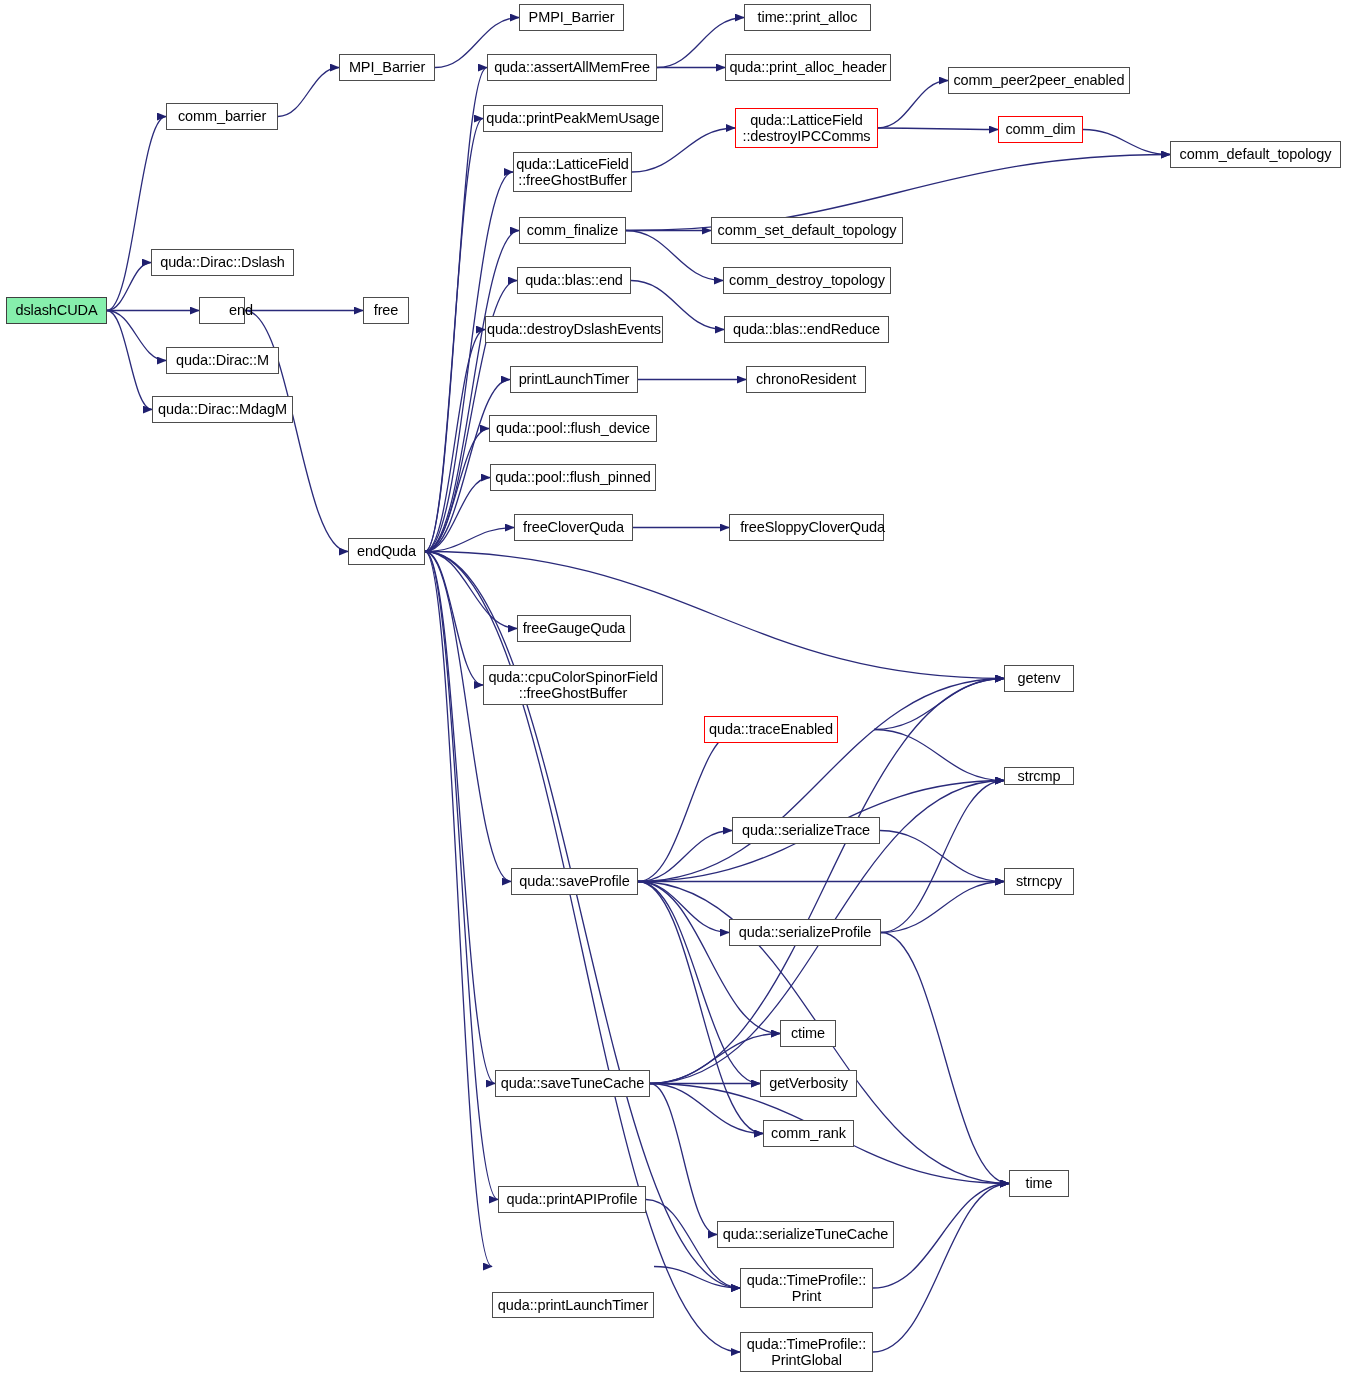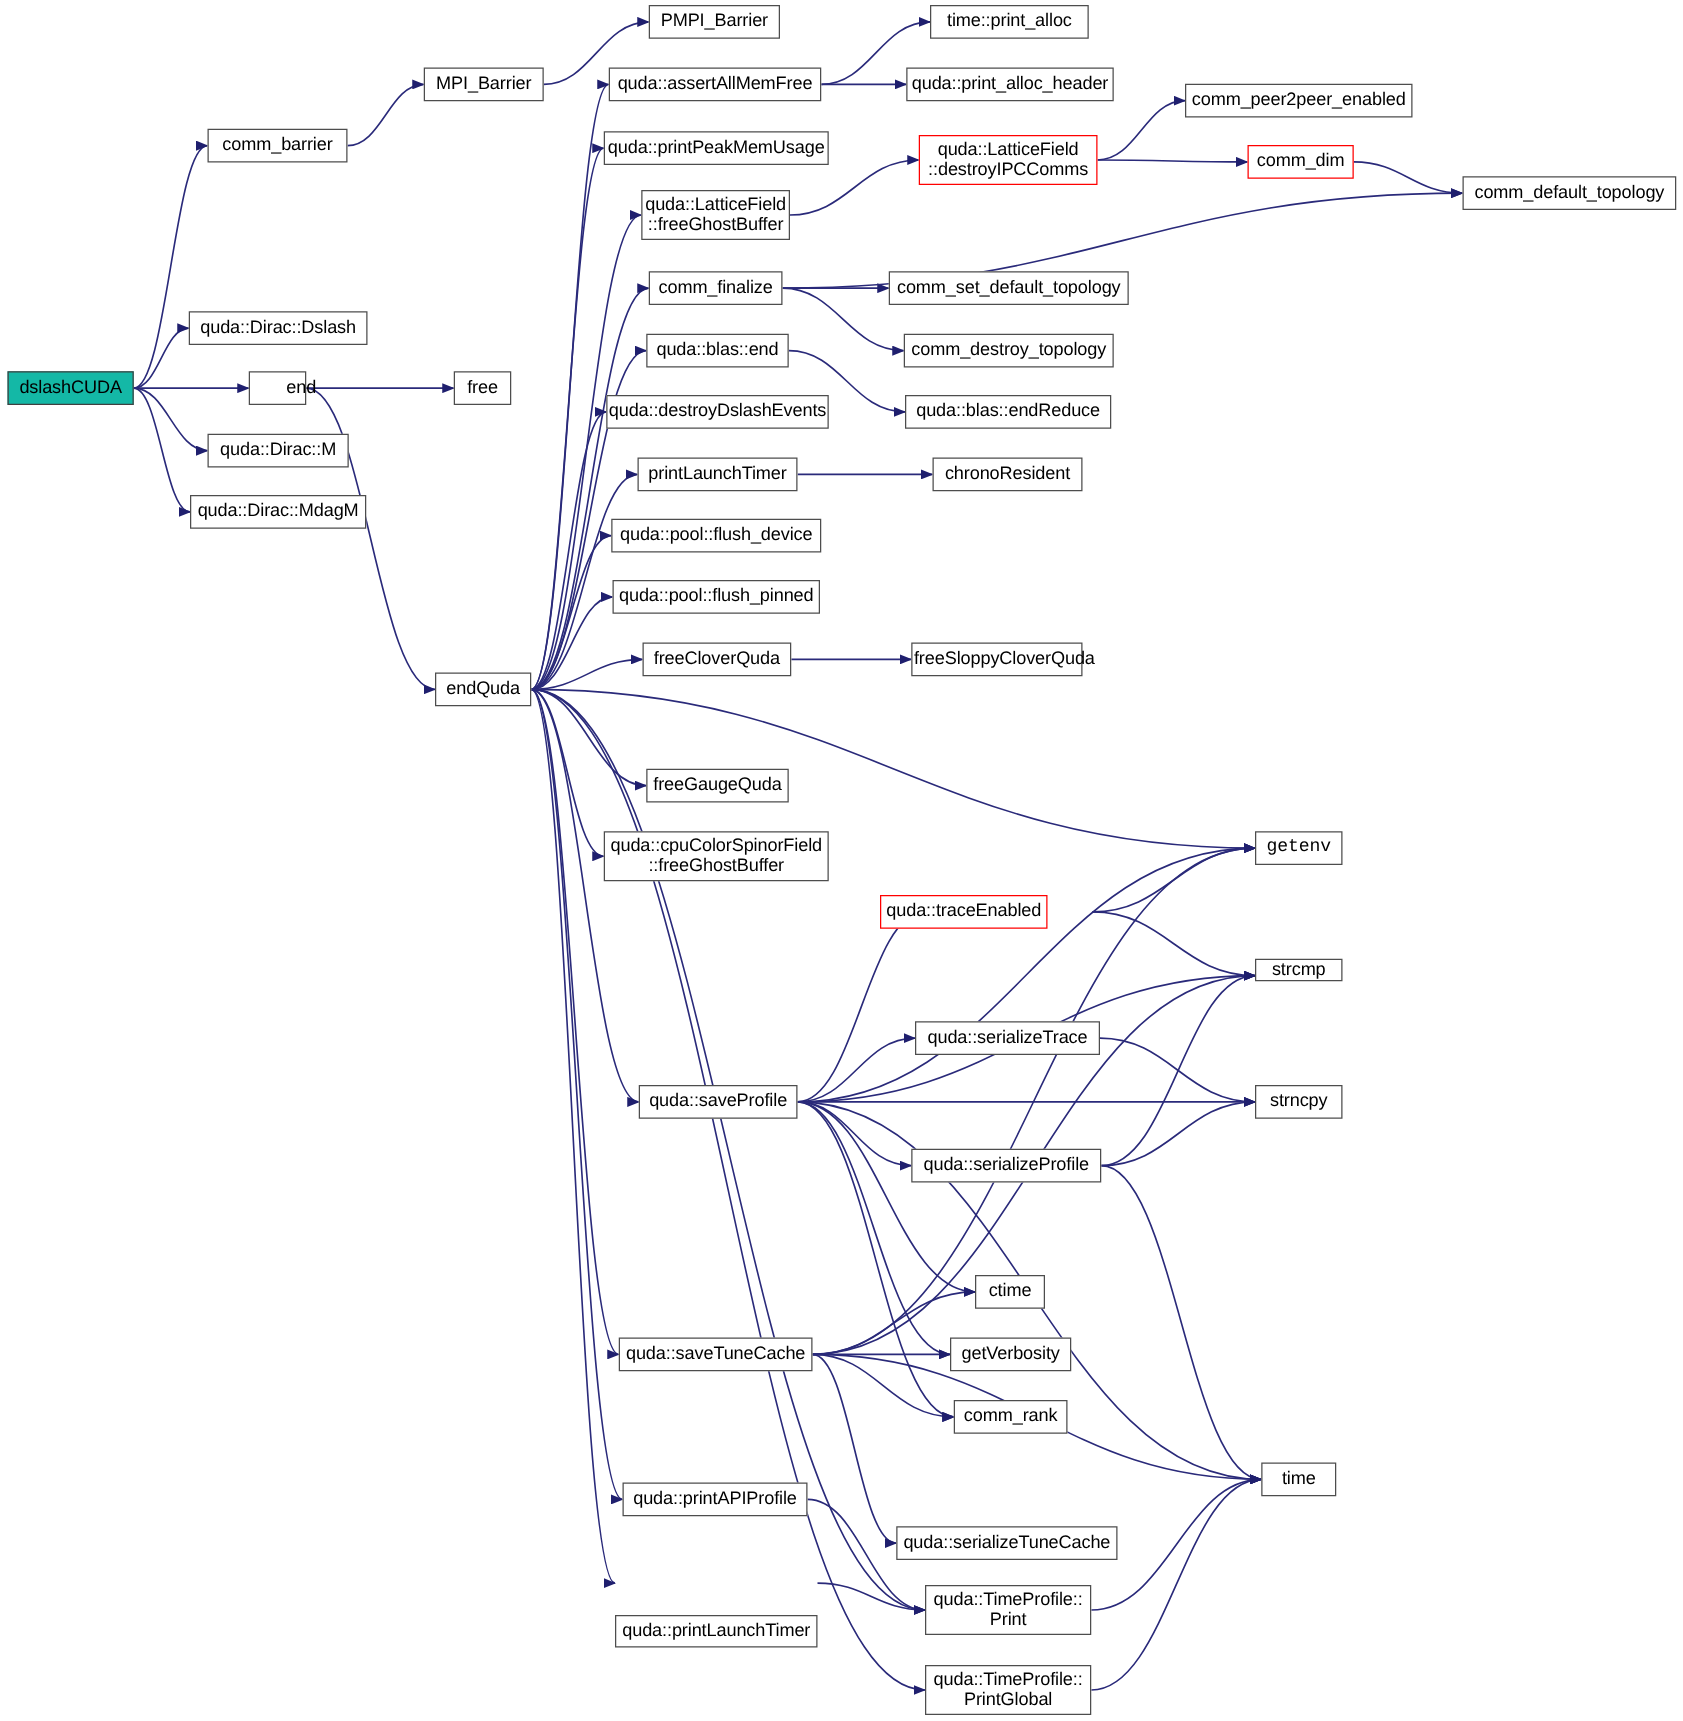--- a/index.html
+++ b/index.html
@@ -21,21 +21,21 @@
     line-height:15px;
     display:flex;
     align-items:center;
     justify-content:center;
     text-align:center;
     white-space:pre;
     letter-spacing:-0.1px;
     z-index:5;
   }
   .node.red{border:1.5px solid #ff0000;}
-  .node.hl{background:#14b8a6;border:1px solid #404040;}
+  .node.hl{background:#86efac;border:1px solid #404040;}
   .node.two{line-height:16px;}
 </style>
 </head>
 <body>
 
 <div id="canvas">
   <svg id="edges">
     <defs>
       <marker id="arrow" markerWidth="10" markerHeight="8" refX="9.2" refY="4" orient="auto" markerUnits="userSpaceOnUse">
         <path d="M0,0 L10,4 L0,8 z" fill="#1f1f6e"></path>
@@ -137,25 +137,25 @@
       <div class="node" style="left: 711px; top: 217px; width: 192px; height: 27px;">comm_set_default_topology</div>
       <div class="node" style="left: 517px; top: 267px; width: 114px; height: 27px;">quda::blas::end</div>
       <div class="node" style="left: 723px; top: 267px; width: 168px; height: 27px;">comm_destroy_topology</div>
       <div class="node" style="left: 485px; top: 316px; width: 178px; height: 27px;">quda::destroyDslashEvents</div>
       <div class="node" style="left: 724px; top: 316px; width: 165px; height: 27px;">quda::blas::endReduce</div>
       <div class="node" style="left: 510px; top: 366px; width: 128px; height: 27px;">printLaunchTimer</div>
       <div class="node" style="left: 746px; top: 366px; width: 120px; height: 27px;">chronoResident</div>
       <div class="node" style="left: 489px; top: 415px; width: 168px; height: 27px;">quda::pool::flush_device</div>
       <div class="node" style="left: 490px; top: 464px; width: 166px; height: 27px;">quda::pool::flush_pinned</div>
       <div class="node" style="left: 514px; top: 514px; width: 119px; height: 27px;">freeCloverQuda</div>
-      <div class="node" style="left: 729px; top: 514px; width: 137px; height: 27px; padding-left: 12px;">freeSloppyCloverQuda</div>
+      <div class="node" style="left: 729px; top: 514px; width: 155px; height: 27px; padding-left: 12px;">freeSloppyCloverQuda</div>
       <div class="node" style="left: 517px; top: 615px; width: 114px; height: 27px;">freeGaugeQuda</div>
       <div class="node two" style="left: 483px; top: 665px; width: 180px; height: 40px;">quda::cpuColorSpinorField
 ::freeGhostBuffer</div>
-      <div class="node" style="left: 1004px; top: 665px; width: 70px; height: 27px; font-family: Liberation Mono, monospace;">getenv</div>
+      <div class="node" style="left: 1004px; top: 665px; width: 70px; height: 27px;">getenv</div>
       <div class="node red" style="left: 704px; top: 716px; width: 134px; height: 27px;">quda::traceEnabled</div>
       <div class="node" style="left: 1004px; top: 767px; width: 70px; height: 18px;">strcmp</div>
       <div class="node" style="left: 732px; top: 817px; width: 148px; height: 27px;">quda::serializeTrace</div>
       <div class="node" style="left: 511px; top: 868px; width: 127px; height: 27px;">quda::saveProfile</div>
       <div class="node" style="left: 1004px; top: 868px; width: 70px; height: 27px;">strncpy</div>
       <div class="node" style="left: 729px; top: 919px; width: 152px; height: 27px;">quda::serializeProfile</div>
       <div class="node" style="left: 780px; top: 1020px; width: 56px; height: 27px;">ctime</div>
       <div class="node" style="left: 495px; top: 1070px; width: 155px; height: 27px;">quda::saveTuneCache</div>
       <div class="node" style="left: 760px; top: 1070px; width: 97px; height: 27px;">getVerbosity</div>
       <div class="node" style="left: 763px; top: 1120px; width: 91px; height: 27px;">comm_rank</div>

